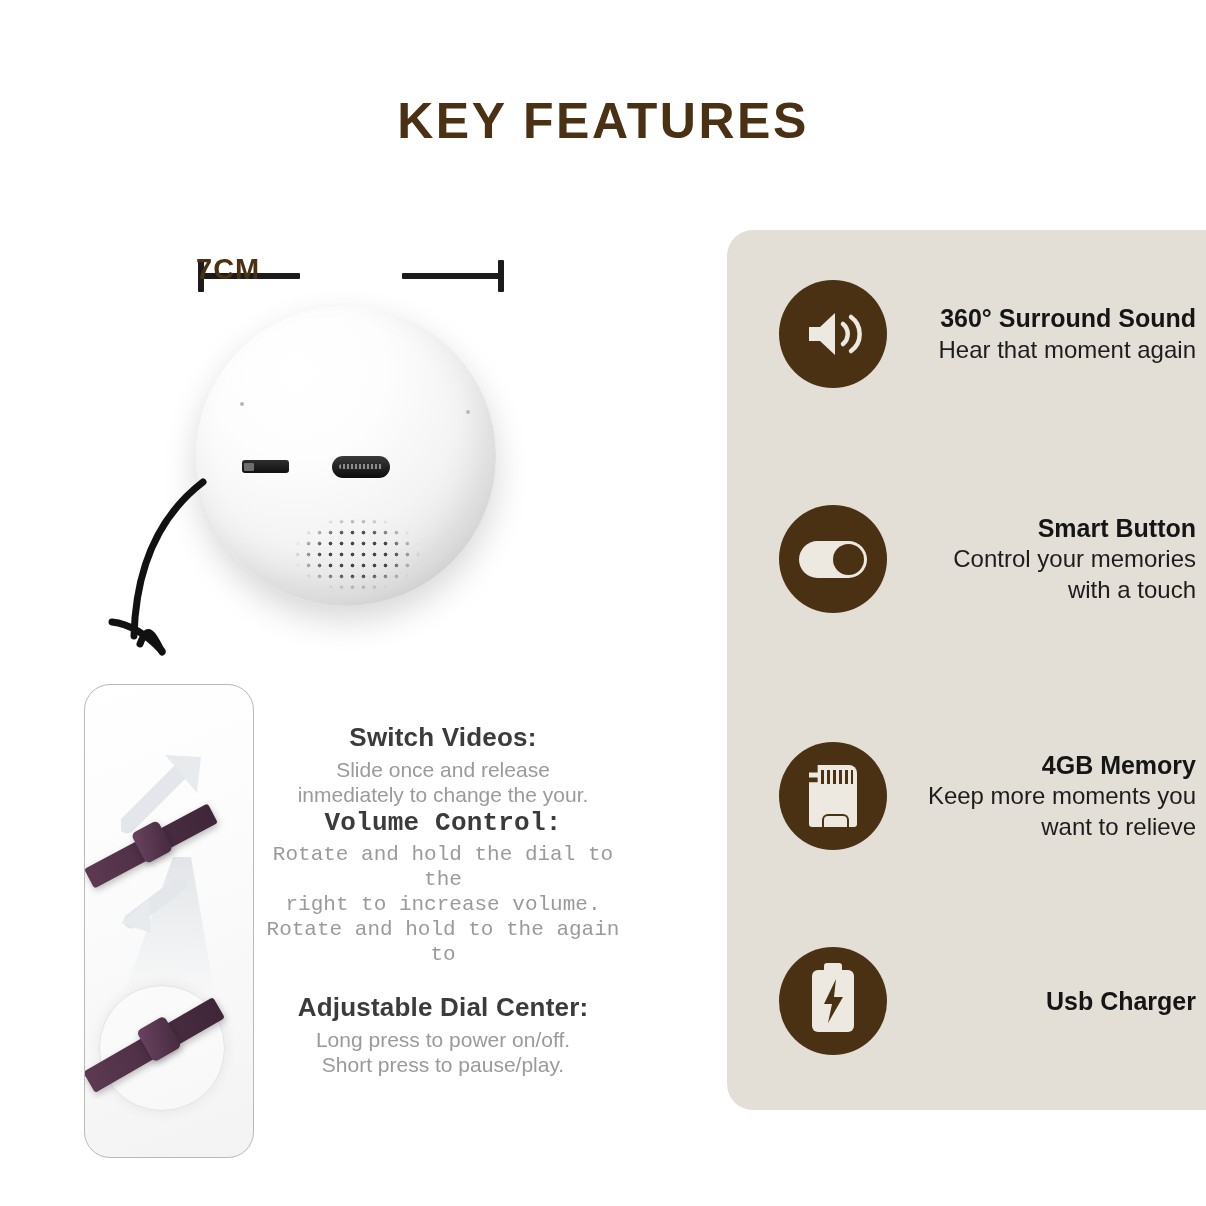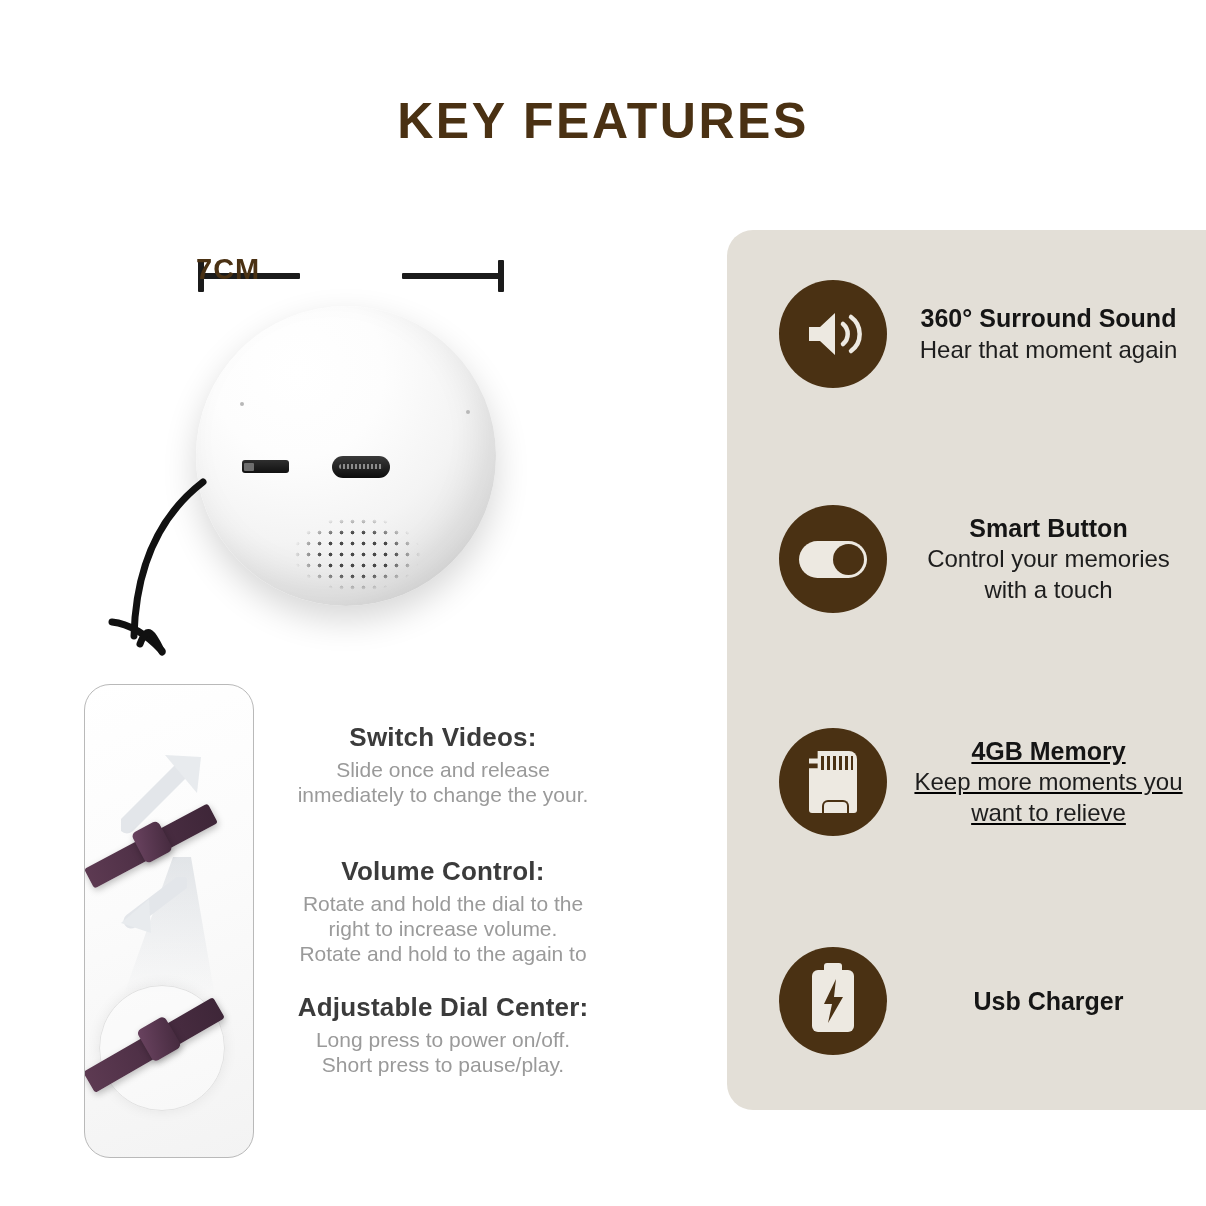--- a/index.html
+++ b/index.html
@@ -112,42 +112,42 @@
 
   
   .left-text{position:absolute;width:360px;left:263px;text-align:center;}
   .lt-title{
     font-size:26px;font-weight:bold;color:#3b3b3b;letter-spacing:.2px;margin-bottom:5px;
   }
   .lt-body{
     font-size:21px;color:#9a9a9a;line-height:1.19;
   }
   #lt0{top:722px;text-align:center;}
-  #lt1{top:856px;}
+  #lt1{top:808px;font-family:Liberation Mono, monospace;}
   #lt2{top:992px;}
 
   
   .panel{
     position:absolute;left:727px;top:230px;width:479px;height:880px;
     background:#e3dfd7;
     border-radius:26px 0 0 26px;
   }
   .feature{position:absolute;left:0;width:479px;display:flex;align-items:center;}
   .f-icon{
     width:108px;height:108px;border-radius:50%;background:#4a3113;
     flex:0 0 108px;margin-left:52px;
     display:flex;align-items:center;justify-content:center;
     position:relative;
   }
-  .f-text{flex:1;text-align:center;padding:0 10px 0 14px;}
+  .f-text{flex:1;text-align:right;padding:0 10px 0 14px;}
   .f-title{font-size:25px;font-weight:bold;color:#151515;line-height:1.22;}
   .f-sub{font-size:24px;color:#1d1d1d;line-height:1.2;margin-top:2px;}
   #feat0{top:50px;}
   #feat1{top:275px;}
-  #feat2{top:498px;text-decoration:underline;}
+  #feat2{top:512px;}
   #feat3{top:717px;}
 
   
   .toggle-pill{
     width:68px;height:37px;border-radius:19px;background:#ede9e1;
     position:relative;
   }
   .toggle-pill::after{
     content:"";position:absolute;right:3px;top:3px;width:31px;height:31px;
     border-radius:50%;background:#4a3113;

